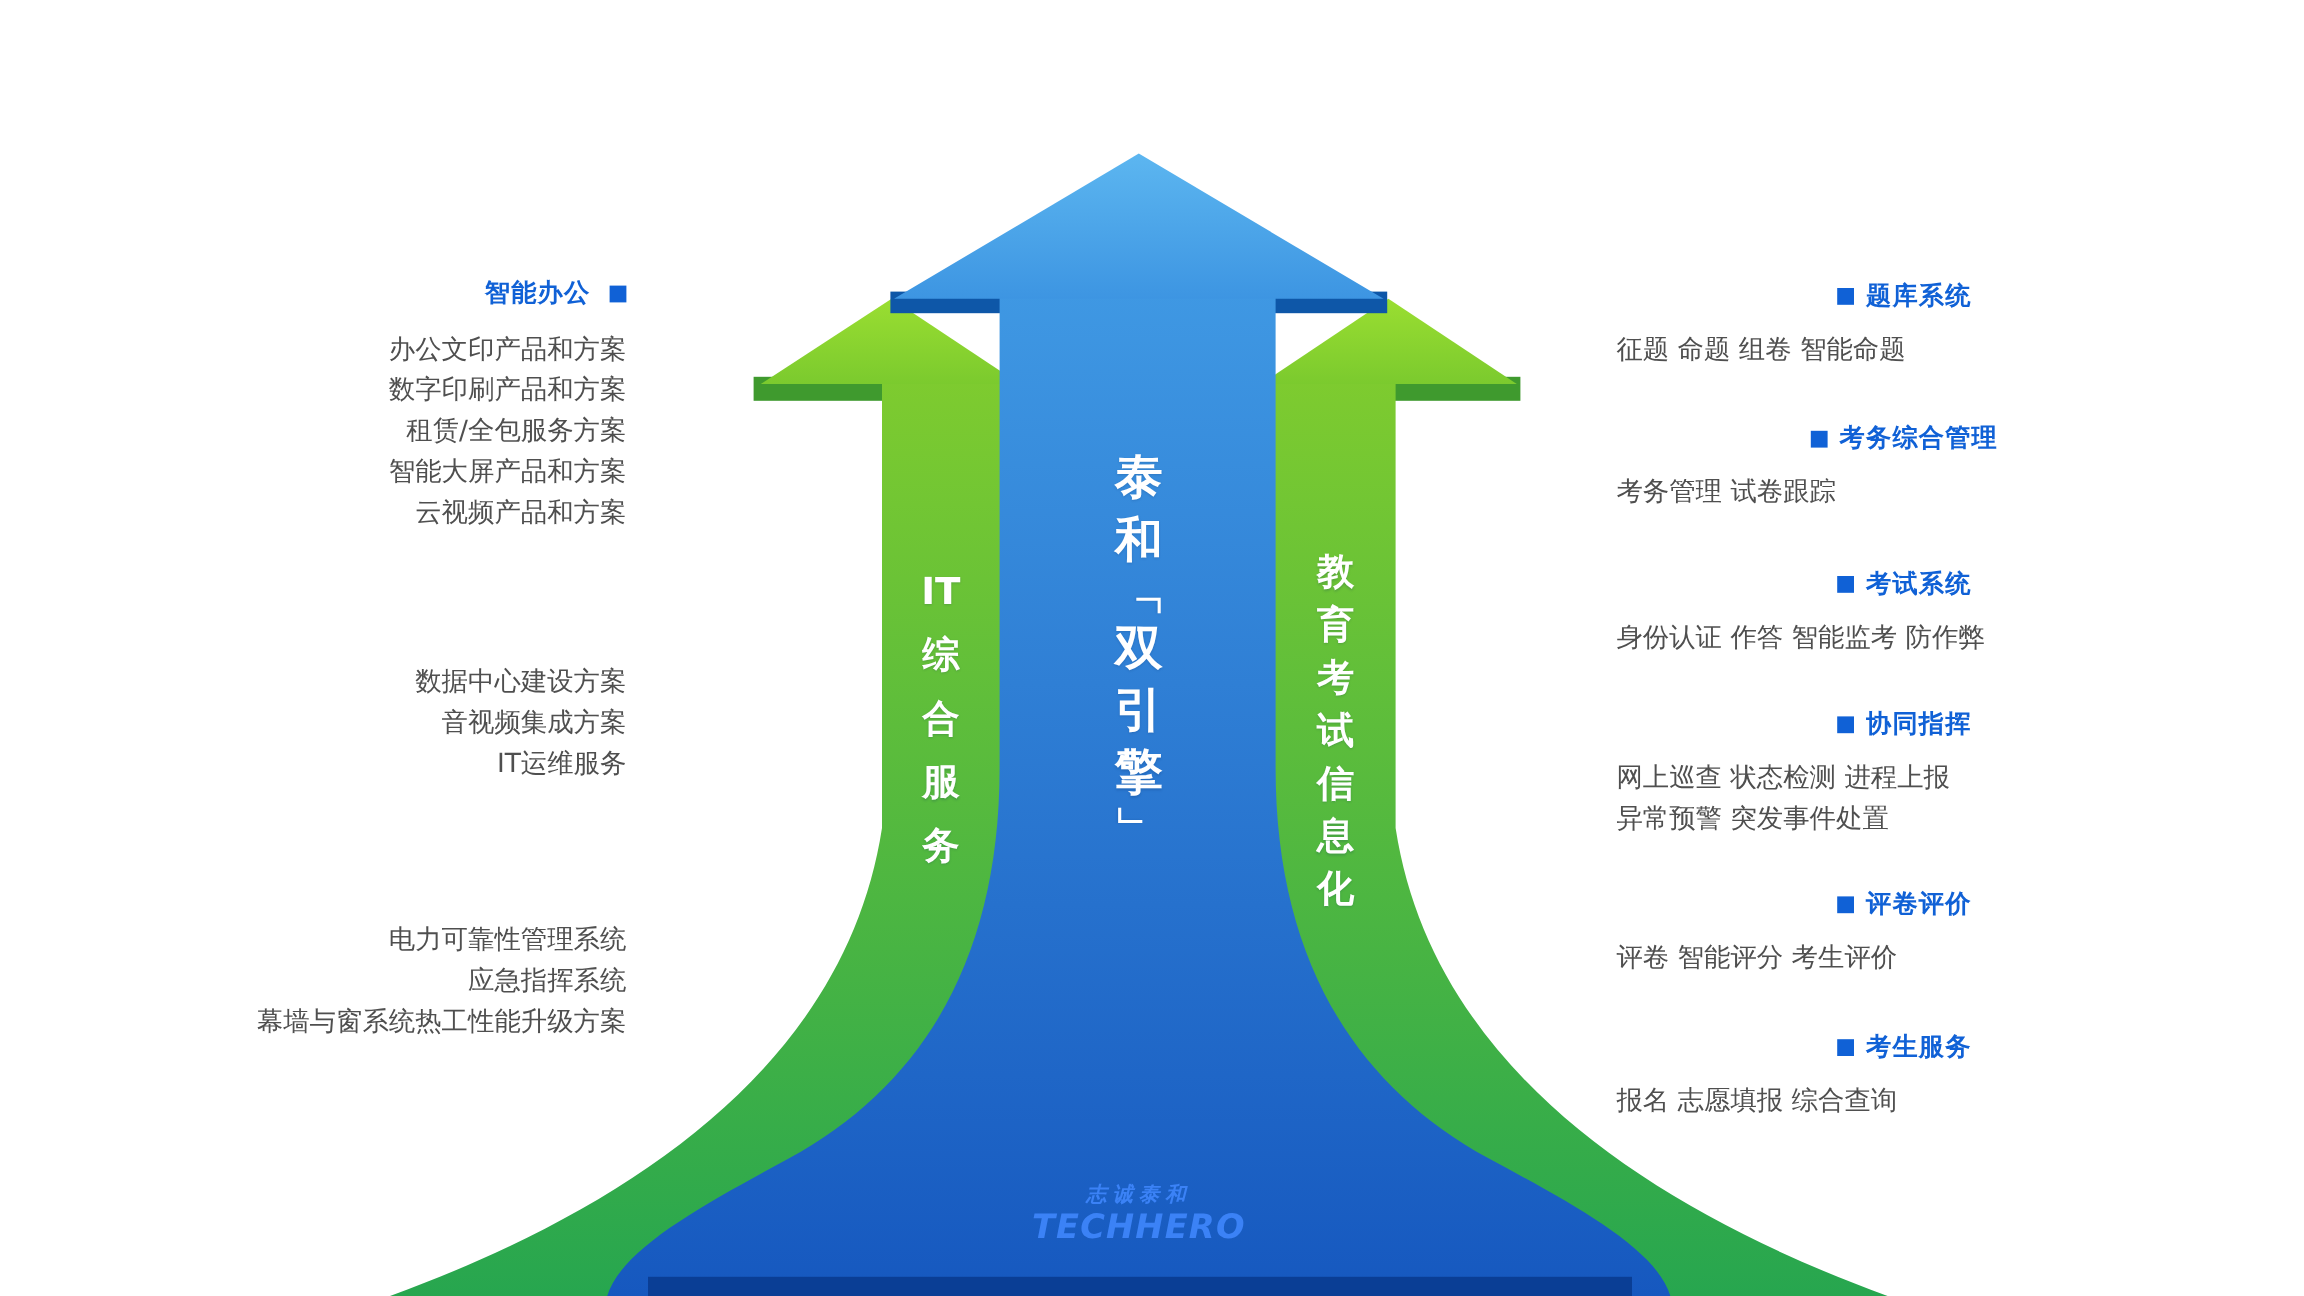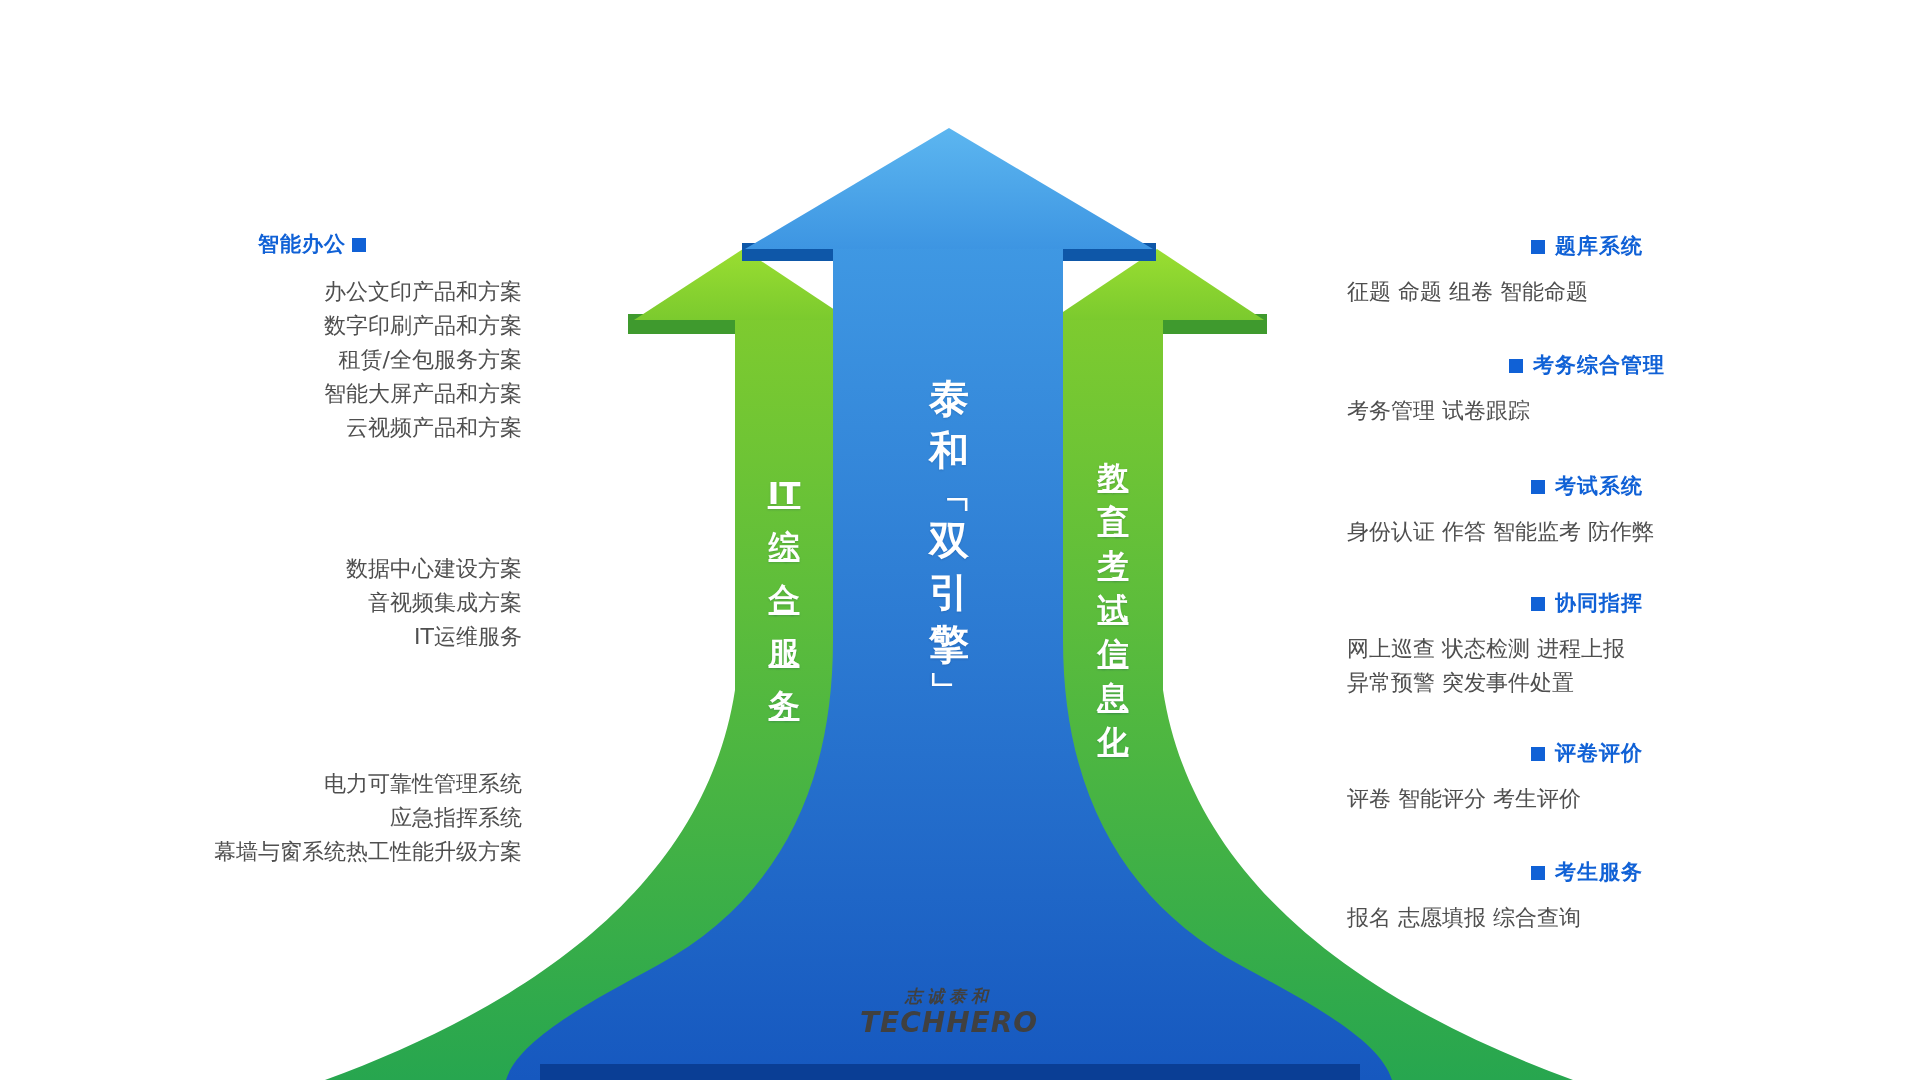--- a/index.html
+++ b/index.html
@@ -9,42 +9,42 @@
   html,body{margin:0;padding:0;background:#fff;}
   .stage{
     position:relative;width:1920px;height:1080px;background:#ffffff;overflow:hidden;
     font-family:"DejaVu Sans","Liberation Sans",sans-serif;
   }
   .arrows-svg{position:absolute;left:0;top:0;width:1920px;height:1080px;}
 
   
   .lgroup{position:absolute;right:1398px;width:420px;text-align:right;}
   .lg1{top:232px}.lg2{top:552px}.lg3{top:767px}
-  .lhead{display:flex;justify-content:center;align-items:center;gap:6px;margin-bottom:18px;}
+  .lhead{display:flex;justify-content:flex-end;align-items:center;gap:16px;margin-bottom:18px;}
   .gtitle{font-size:21px;font-weight:bold;color:var(--blue);line-height:25px;letter-spacing:1px;}
   .sq{width:14px;height:14px;background:var(--blue);flex:0 0 auto;}
   .litem,.ritem{font-size:22px;color:var(--text-gray);line-height:34px;}
 
   
   .rgroup{position:absolute;left:1347px;width:480px;text-align:left;}
   .rg1{top:234px}.rg2{top:353px}.rg3{top:474px}.rg4{top:591px}.rg5{top:741px}.rg6{top:860px}
   .rhead{display:flex;justify-content:center;align-items:center;gap:10px;margin-bottom:16px;}
 
   
   .arrow-text{position:absolute;display:flex;flex-direction:column;align-items:center;color:#fff;font-weight:bold;text-shadow:0 1px 2px rgba(0,40,90,.18);}
   .center-text{left:949px;top:378px;transform:translateX(-50%);gap:12px;font-size:40px;}
   .center-text .ch{height:40px;line-height:40px;}
   .center-text .bracket{height:26px;line-height:26px;font-size:38px;transform:rotate(90deg);}
-  .side-text{font-size:31px;text-decoration:underline;}
+  .side-text{font-size:31px;}
   .left-arrow-text{left:784px;top:478px;transform:translateX(-50%);gap:22px;}
   .right-arrow-text{left:1113px;top:462px;transform:translateX(-50%);gap:13px;}
   .side-text .ch{height:31px;line-height:31px;}
 
   
-  .logo{position:absolute;left:949px;top:986px;transform:translateX(-50%);text-align:center;color:#404040;}
+  .logo{position:absolute;left:949px;top:986px;transform:translateX(-50%);text-align:center;color:#3b82f6;}
   .logo-cn{font-size:17px;font-weight:bold;font-style:italic;letter-spacing:5px;line-height:20px;}
   .logo-en{font-size:28px;font-weight:bold;font-style:italic;letter-spacing:1px;line-height:30px;margin-top:2px;}
 </style>
 </head>
 <body>
 
 <div class="stage">
 
   <svg class="arrows-svg" viewBox="0 0 1920 1080" aria-hidden="true">
     <defs>

